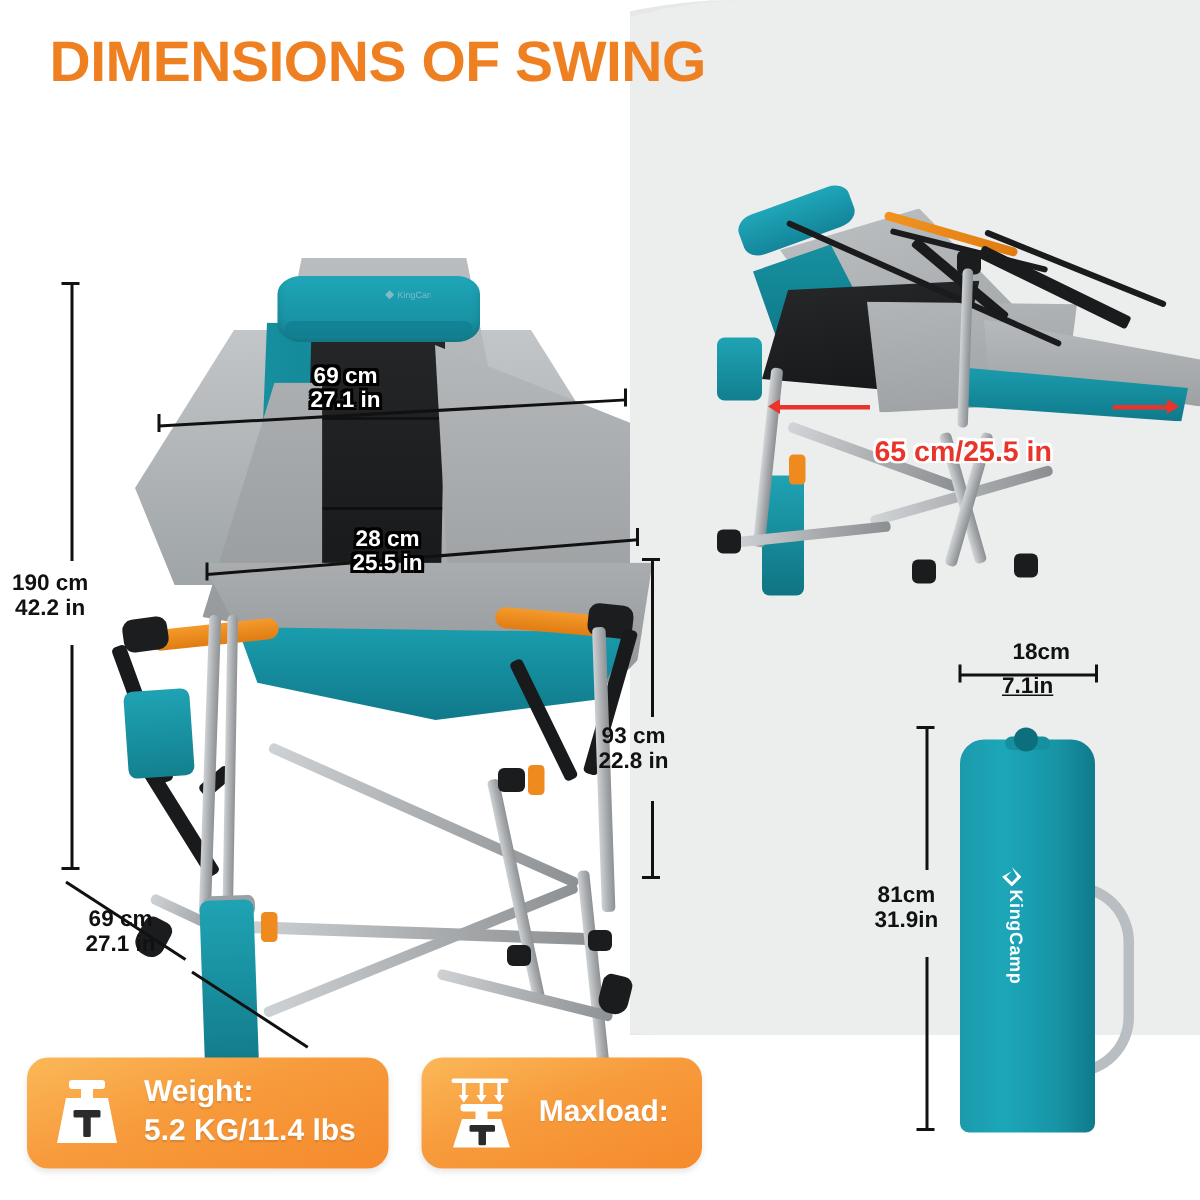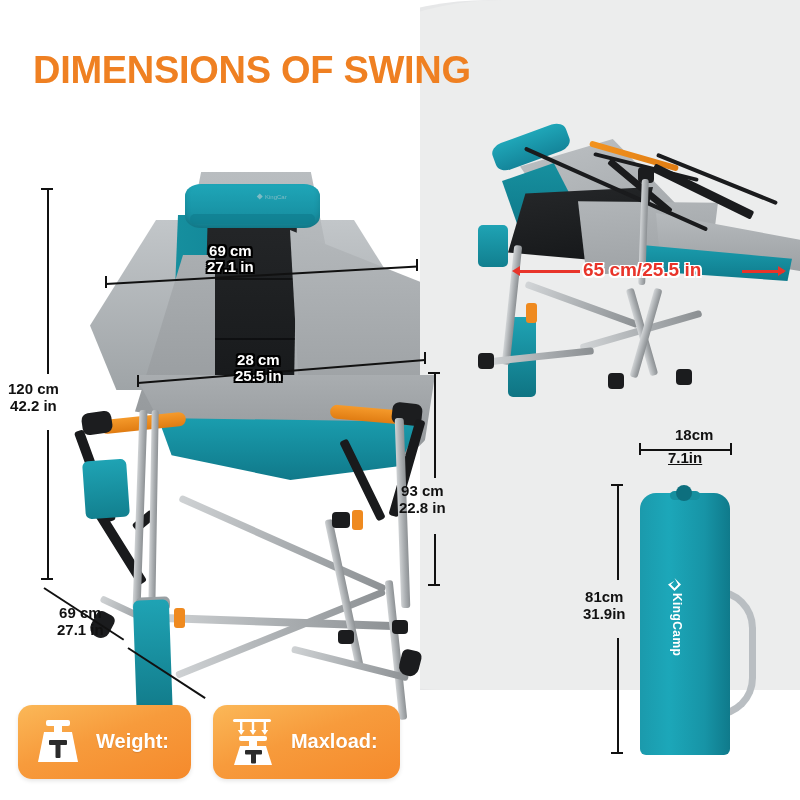--- a/index.html
+++ b/index.html
@@ -26,21 +26,20 @@
   }
   .bg-white-cut{
     position:absolute;left:0;top:0;width:420px;height:800px;background:#fff;
   }
 
   
   .title{
     position:absolute;left:33px;top:20px;width:470px;
     color:#ef8022;font-weight:bold;font-size:38px;line-height:1.18;
     letter-spacing:-0.3px;
-    margin-top:28px;
   }
   .title .l2{display:block;}
 
   
   .chair-main{position:absolute;left:40px;top:160px;width:420px;height:510px;}
 
   .mc-backrest{
     position:absolute;left:118px;top:12px;width:196px;height:215px;
     background:linear-gradient(180deg,#b9bdc0 0%,#a7abae 100%);
     clip-path:polygon(22% 0%, 78% 0%, 100% 100%, 0% 100%);
@@ -229,20 +228,21 @@
   }
   .lbl-black{
     position:absolute;color:#111;font-weight:bold;font-size:15px;line-height:1.12;
     text-align:center;white-space:nowrap;
   }
   .lbl-red{
     position:absolute;color:#e8342a;font-weight:bold;font-size:19px;
     white-space:nowrap;
     text-shadow:-1.5px -1.5px 0 #fff,1.5px -1.5px 0 #fff,-1.5px 1.5px 0 #fff,1.5px 1.5px 0 #fff,
       -1.5px 0 0 #fff,1.5px 0 0 #fff,0 -1.5px 0 #fff,0 1.5px 0 #fff;
+    margin-top:32px;
   }
   .redline{position:absolute;height:3px;background:#e8342a;}
   .redarrow{
     position:absolute;width:0;height:0;
     border-top:5px solid transparent;border-bottom:5px solid transparent;
   }
 
   
   .badges{position:absolute;left:18px;top:705px;display:flex;gap:22px;}
   .badge{
@@ -351,21 +351,21 @@
   <div class="lbl-outline" style="left:235px;top:352px;">
     <span>28 cm</span><br>
     <span>25.5 in</span>
   </div>
 
   <div class="dimline vert" style="left:47px;top:188px;height:186px;"></div>
   <div class="dimline vert" style="left:47px;top:430px;height:150px;"></div>
   <div class="tick h" style="left:41px;top:188px;"></div>
   <div class="tick h" style="left:41px;top:578px;"></div>
   <div class="lbl-black" style="left:8px;top:381px;">
-    <span>120 cm</span><br>
+    <span>190 cm</span><br>
     <span>42.2 in</span>
   </div>
 
   <div class="dimline vert" style="left:434px;top:372px;height:106px;"></div>
   <div class="dimline vert" style="left:434px;top:534px;height:52px;"></div>
   <div class="tick h" style="left:428px;top:372px;"></div>
   <div class="tick h" style="left:428px;top:584px;"></div>
   <div class="lbl-black" style="left:399px;top:483px;">
     <span>93 cm</span><br>
     <span>22.8 in</span>
@@ -446,20 +446,21 @@
     <div class="badge">
       <svg class="badge-icon" viewBox="0 0 52 52">
         <rect x="14" y="4" width="24" height="6" rx="2" fill="#fff"></rect>
         <rect x="22" y="8" width="8" height="8" fill="#fff"></rect>
         <path d="M12 16 H40 L46 46 H6 Z" fill="#fff"></path>
         <rect x="17" y="24" width="18" height="5" rx="1" fill="#2b2b2b"></rect>
         <rect x="23.5" y="27" width="5" height="15" rx="1" fill="#2b2b2b"></rect>
       </svg>
       <div class="badge-text">
         <span>Weight:</span><br>
+        <span>5.2 KG/11.4 lbs</span>
       </div>
     </div>
 
     <div class="badge">
       <svg class="badge-icon" viewBox="0 0 52 52">
         <rect x="6" y="3" width="38" height="3" rx="1.5" fill="#fff"></rect>
         <g fill="#fff">
           <rect x="13" y="6" width="2.4" height="9"></rect>
           <path d="M10.8 14 L17.6 14 L14.2 19 Z"></path>
           <rect x="24.8" y="6" width="2.4" height="9"></rect>

